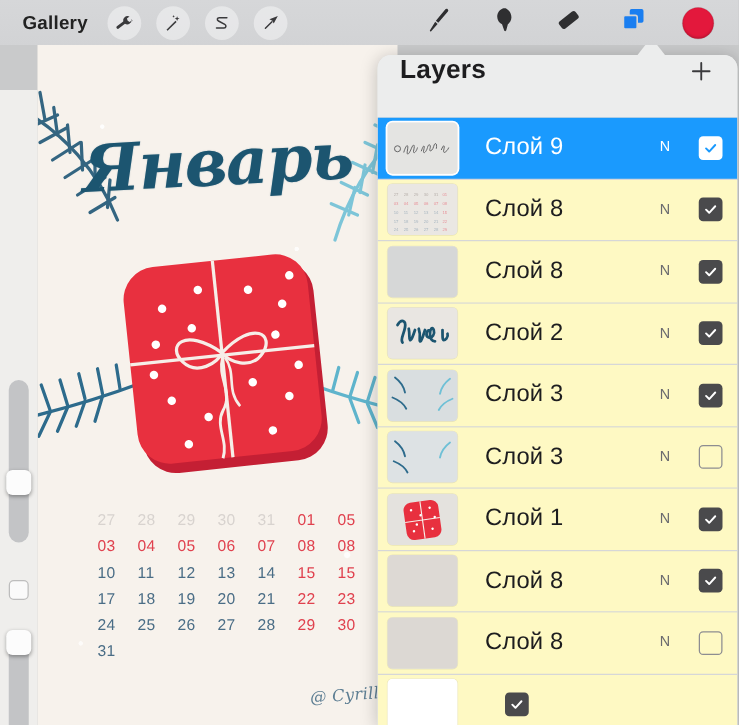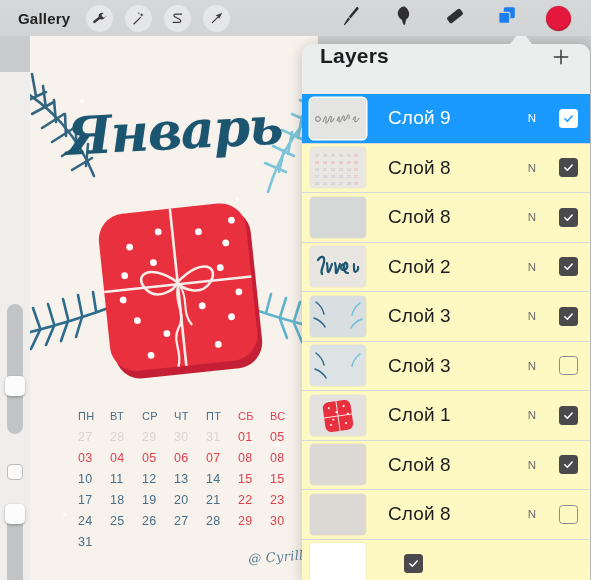--- a/index.html
+++ b/index.html
@@ -368,29 +368,20 @@
               <circle cx="182" cy="312" r="3.4"></circle>
             <circle cx="208" cy="262" r="3.4"></circle>
               <circle cx="92" cy="258" r="3.4"></circle>
           </g>
         </g>
       </svg>
 
       <div class="month-title">Январь</div>
 
       <div class="calendar">
-        <div class="cal-row cal-head">
-          <div class="cal-cell c-blue">ПН</div>
-          <div class="cal-cell c-blue">ВТ</div>
-          <div class="cal-cell c-blue">СР</div>
-          <div class="cal-cell c-blue">ЧТ</div>
-          <div class="cal-cell c-blue">ПТ</div>
-          <div class="cal-cell c-red">СБ</div>
-          <div class="cal-cell c-red">ВС</div>
-        </div>
 
         <div class="cal-row">
           <div class="cal-cell c-mute">27</div>
           <div class="cal-cell c-mute">28</div>
           <div class="cal-cell c-mute">29</div>
           <div class="cal-cell c-mute">30</div>
           <div class="cal-cell c-mute">31</div>
           <div class="cal-cell c-red">01</div>
           <div class="cal-cell c-red">05</div>
         </div>

